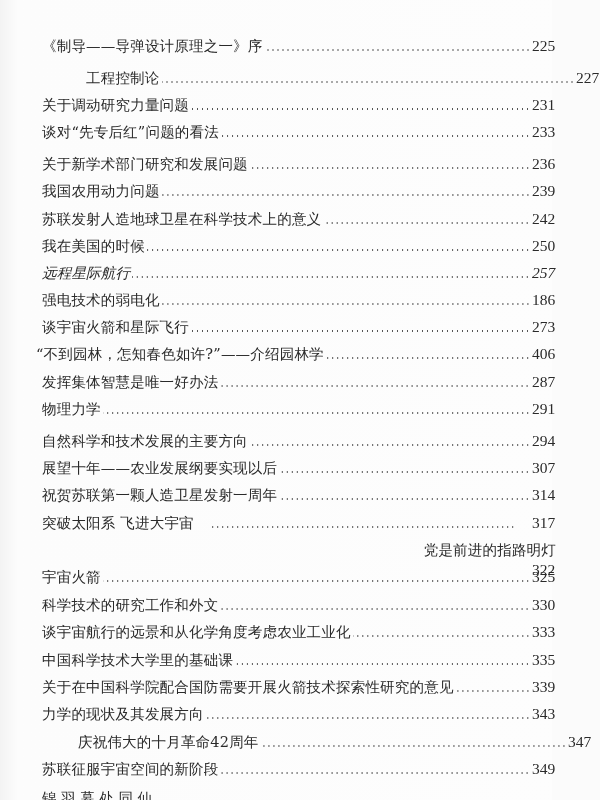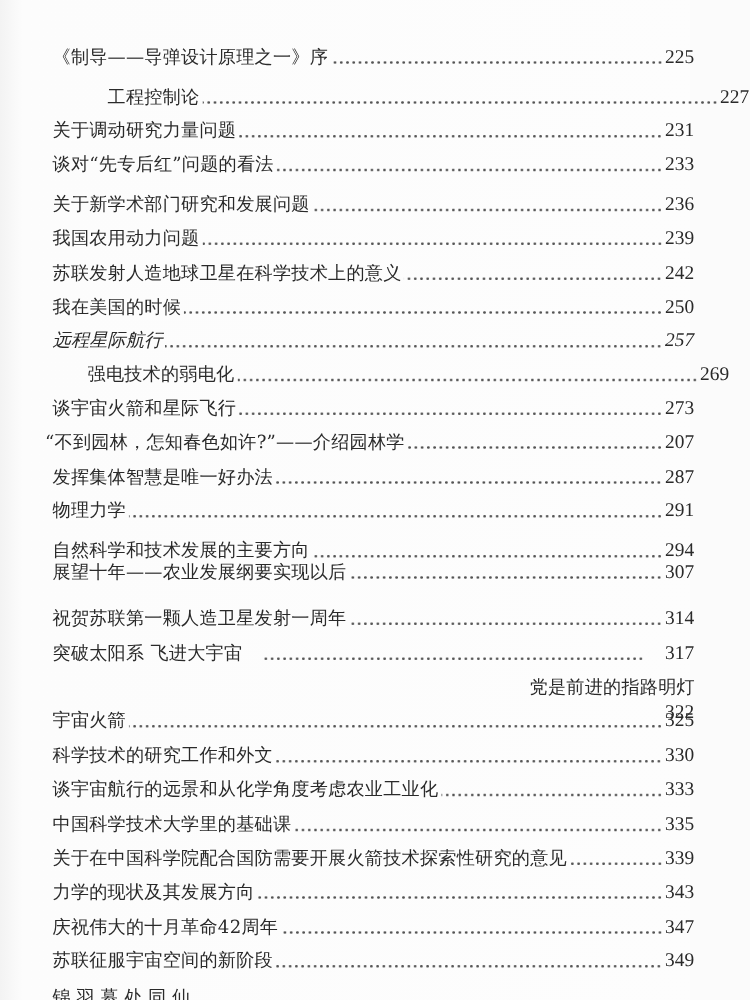--- a/index.html
+++ b/index.html
@@ -122,57 +122,57 @@
     <span class="toc-leader"></span>
     <span class="toc-page">250</span>
   </div>
 
   <div class="toc-row" style="top:263px;font-style:italic;">
     <span class="toc-title">远程星际航行</span>
     <span class="toc-leader"></span>
     <span class="toc-page">257</span>
   </div>
 
-  <div class="toc-row" style="top:290px;margin-left:28px;">
+  <div class="toc-row" style="top:290px;">
     <span class="toc-title">强电技术的弱电化</span>
     <span class="toc-leader"></span>
-    <span class="toc-page">269</span>
+    <span class="toc-page">186</span>
   </div>
 
   <div class="toc-row" style="top:317px;">
     <span class="toc-title">谈宇宙火箭和星际飞行</span>
     <span class="toc-leader"></span>
     <span class="toc-page">273</span>
   </div>
 
   <div class="toc-row" style="top:344px; left:36px; width:520px;">
     <span class="toc-title">“不到园林，怎知春色如许?”——介绍园林学 </span>
     <span class="toc-leader"></span>
-    <span class="toc-page">207</span>
+    <span class="toc-page">406</span>
   </div>
 
   <div class="toc-row" style="top:372px;">
     <span class="toc-title">发挥集体智慧是唯一好办法</span>
     <span class="toc-leader"></span>
     <span class="toc-page">287</span>
   </div>
 
   <div class="toc-row" style="top:399px;">
     <span class="toc-title">物理力学</span>
     <span class="toc-leader"></span>
     <span class="toc-page">291</span>
   </div>
 
   <div class="toc-row" style="top:431px;">
     <span class="toc-title">自然科学和技术发展的主要方向</span>
     <span class="toc-leader"></span>
     <span class="toc-page">294</span>
   </div>
 
-  <div class="toc-row" style="top:448px;">
+  <div class="toc-row" style="top:458px;">
     <span class="toc-title">展望十年——农业发展纲要实现以后</span>
     <span class="toc-leader"></span>
     <span class="toc-page">307</span>
   </div>
 
   <div class="toc-row" style="top:485px;">
     <span class="toc-title">祝贺苏联第一颗人造卫星发射一周年</span>
     <span class="toc-leader"></span>
     <span class="toc-page">314</span>
   </div>
@@ -218,21 +218,21 @@
     <span class="toc-leader"></span>
     <span class="toc-page">339</span>
   </div>
 
   <div class="toc-row" style="top:704px;">
     <span class="toc-title">力学的现状及其发展方向</span>
     <span class="toc-leader"></span>
     <span class="toc-page">343</span>
   </div>
 
-  <div class="toc-row" style="top:732px;">
+  <div class="toc-row" style="top:732px;margin-left:36px;">
     <span class="toc-title">庆祝伟大的十月革命42周年  </span>
     <span class="toc-leader"></span>
     <span class="toc-page">347</span>
   </div>
 
   <div class="toc-row" style="top:759px;">
     <span class="toc-title">苏联征服宇宙空间的新阶段</span>
     <span class="toc-leader"></span>
     <span class="toc-page">349</span>
   </div>

